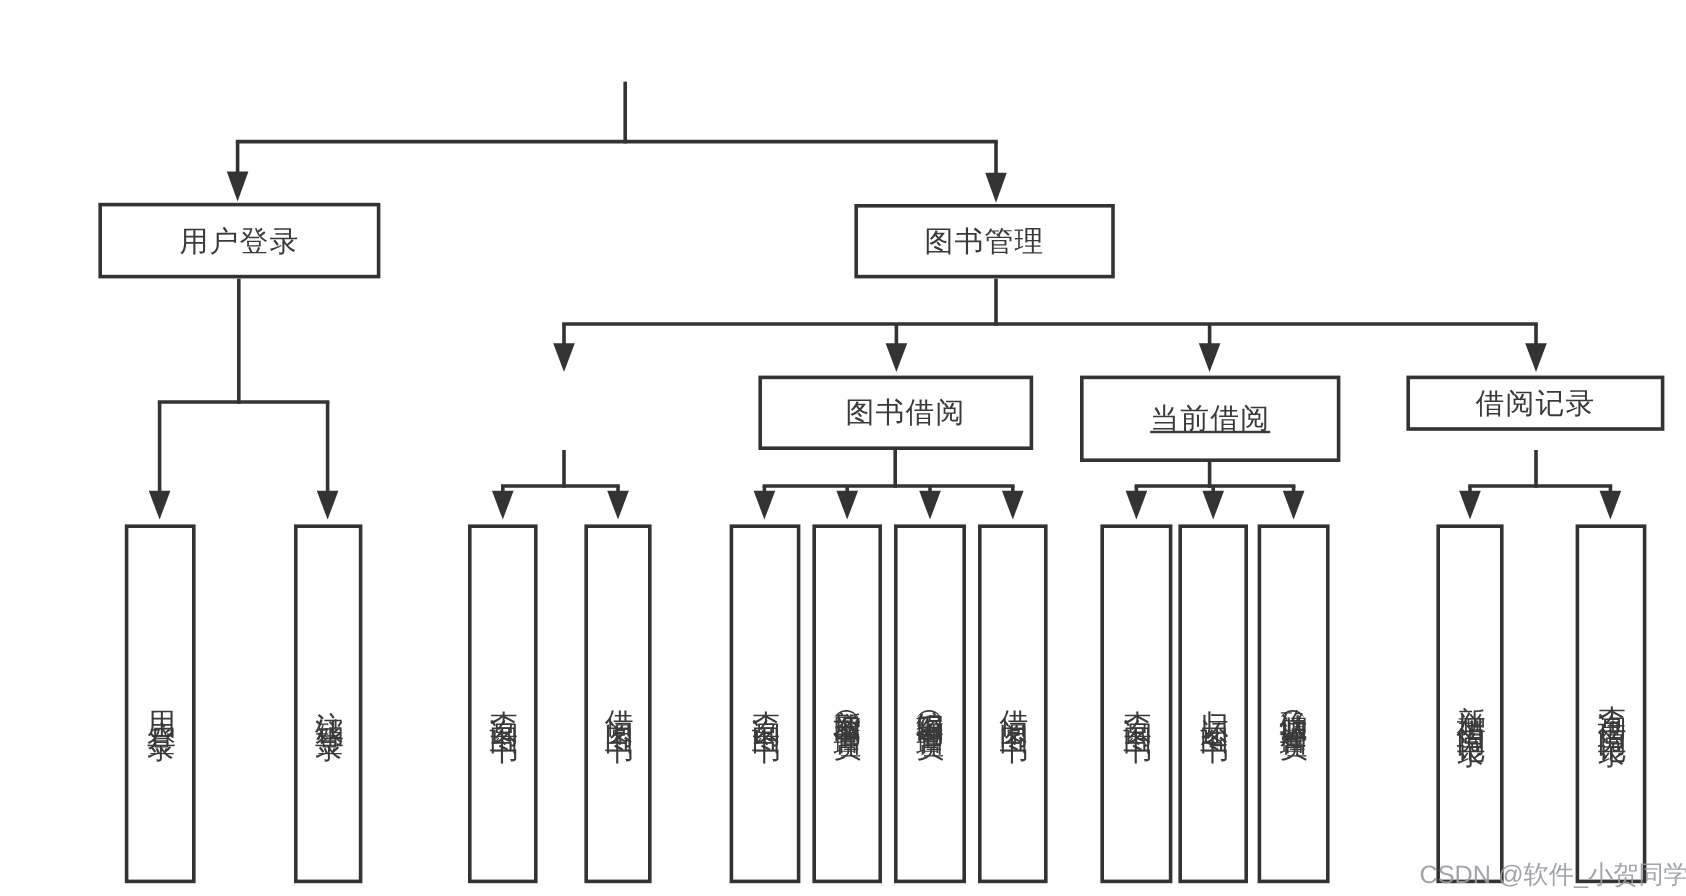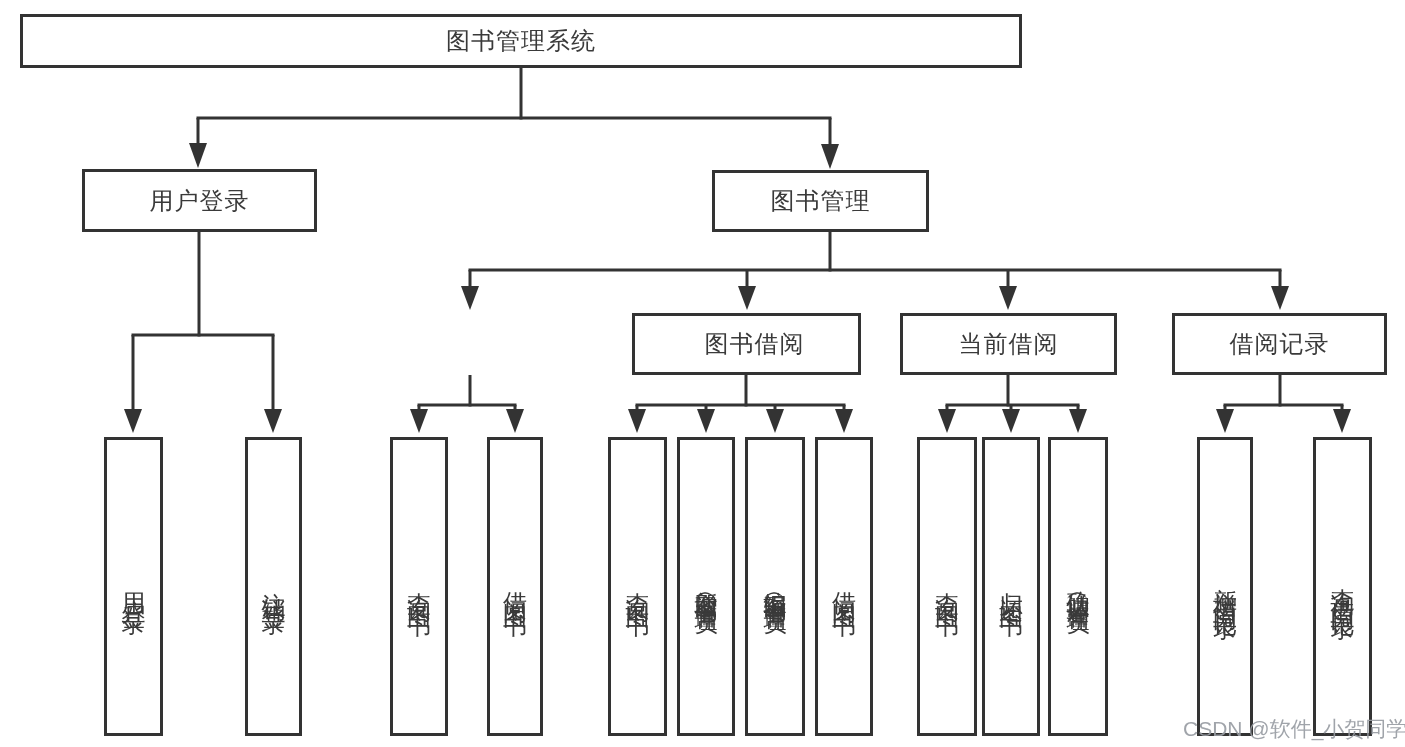--- a/index.html
+++ b/index.html
@@ -126,28 +126,27 @@
     <g stroke="#333333" stroke-width="3" fill="#333333">
       <line x1="1280" y1="375" x2="1280" y2="406.5"></line>
       <line x1="1223.5" y1="405" x2="1343.5" y2="405"></line>
       <line x1="1225" y1="405" x2="1225" y2="412"></line>
       <polygon points="1216,409 1234,409 1225,433" stroke="none"></polygon>
       <line x1="1342" y1="405" x2="1342" y2="412"></line>
       <polygon points="1333,409 1351,409 1342,433" stroke="none"></polygon>
     </g>
   </svg>
 
-  <div class="node hbox" style="left:20px; top:14px; width:1002px; height:54px;">图书管理系统</div>
 
   <div class="node hbox" style="left:82px; top:169px; width:235px; height:63px;">用户登录</div>
   <div class="node hbox" style="left:712px; top:170px; width:217px; height:62px;">图书管理</div>
 
   <div class="node hbox" style="left:632px; top:313px; width:229px; height:62px;padding-left:16px;">图书借阅</div>
-  <div class="node hbox" style="left:900px; top:313px; width:217px; height:62px;">当前借阅</div>
-  <div class="node hbox" style="left:1172px; top:313px; width:215px; height:62px;">借阅记录</div>
+  <div class="node hbox" style="left:900px; top:313px; width:217px; height:72px;text-decoration:underline;">当前借阅</div>
+  <div class="node hbox" style="left:1172px; top:313px; width:215px; height:46px;">借阅记录</div>
 
   <div class="node vbox" style="left:104px; top:437px; width:59px; height:299px;">
     <span class="vtext">用户登录</span>
   </div>
   <div class="node vbox" style="left:245px; top:437px; width:57px; height:299px;">
     <span class="vtext">注销登录</span>
   </div>
 
   <div class="node vbox" style="left:390px; top:437px; width:58px; height:299px;">
     <span class="vtext">查询图书</span>

